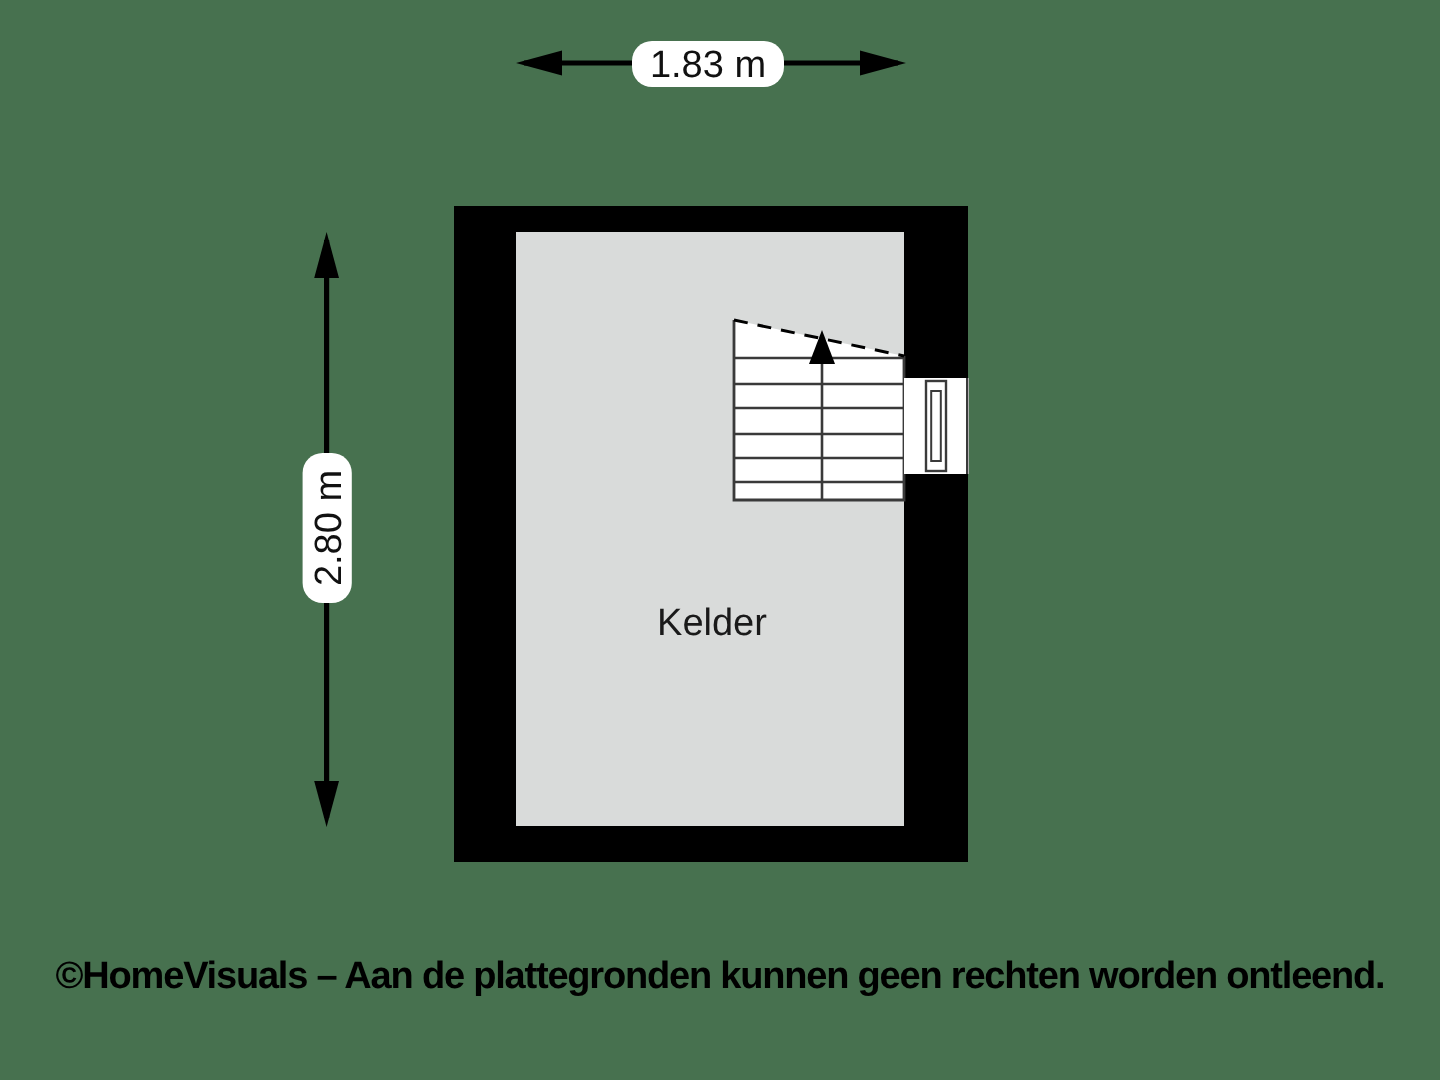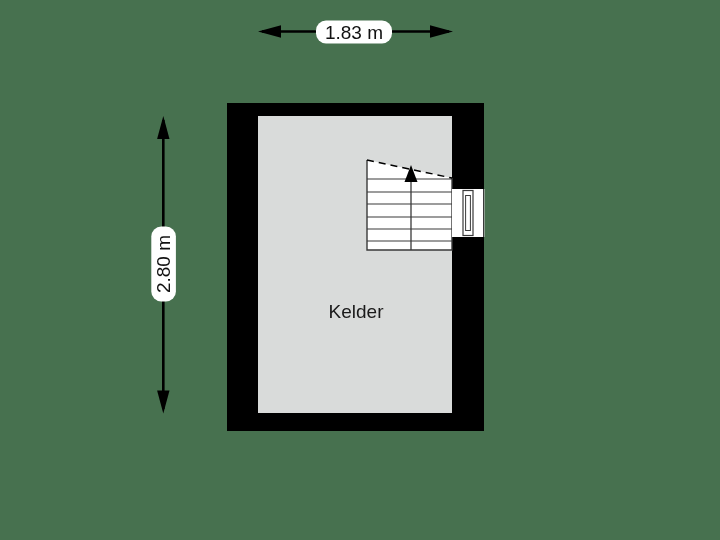--- a/index.html
+++ b/index.html
@@ -100,14 +100,15 @@
         <rect x="452" y="189" width="32.5" height="48" fill="#FFFFFF"></rect>
         <line x1="483.6" y1="189" x2="483.6" y2="237" stroke="#3A3A3A" stroke-width="1.2"></line>
         <rect x="463" y="190.5" width="10" height="45" fill="#FFFFFF" stroke="#3A3A3A" stroke-width="1.2"></rect>
         <rect x="465.6" y="195.5" width="4.8" height="35" fill="none" stroke="#3A3A3A" stroke-width="1"></rect>
       </g>
 
       <text class="room-text" x="356" y="317.5" text-anchor="middle">Kelder</text>
     </g>
   </svg>
 
+  <div class="footer-line footer-disclaimer">©HomeVisuals – Aan de plattegronden kunnen geen rechten worden ontleend.</div>
 
 </div>
 
 </body></html>

